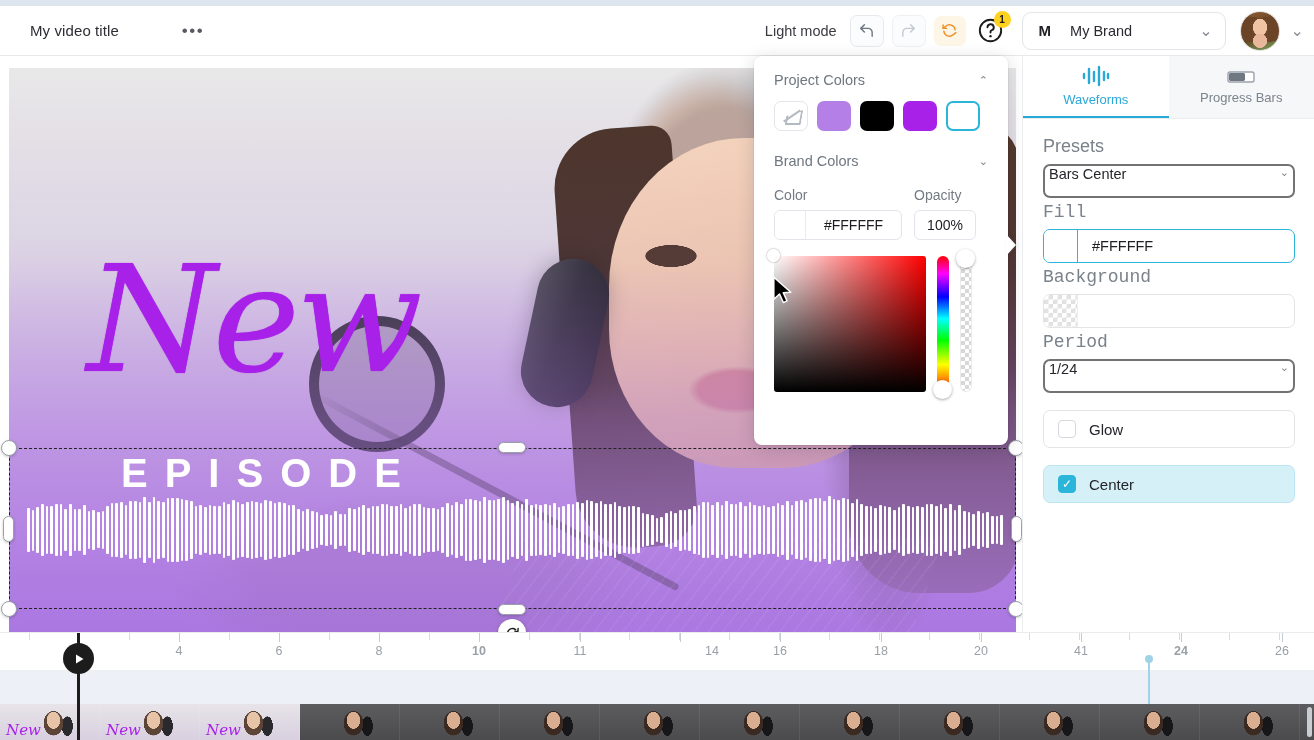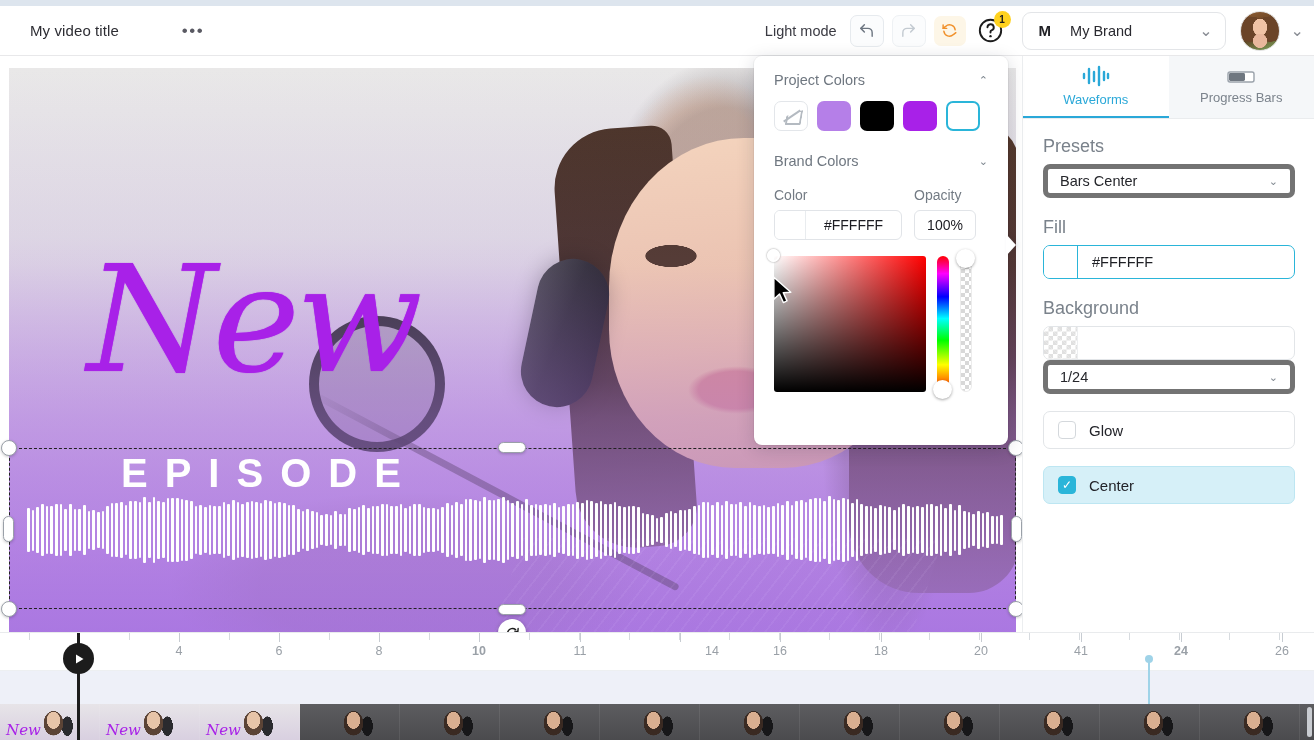--- a/index.html
+++ b/index.html
@@ -317,25 +317,25 @@
   }
   .tabs { display: flex; height: 63px; border-bottom: 1px solid #eaecee; }
   .tab {
     flex: 1; display: flex; flex-direction: column; align-items: center; justify-content: center;
     gap: 5px; cursor: pointer; font-size: 13px;
   }
   .tab.active { color: #2aa8d8; border-bottom: 2px solid #2aa8d8; background: #fff; }
   .tab.inactive { color: #7b838c; background: #f5f7f9; }
   .panel-body { padding: 17px 20px 0 20px; }
   .p-label { font-size: 18px; color: #7a828b; margin-bottom: 7px; }
-  .p-label.mt { margin-top: 19px; }
+  .p-label.mt { margin-top: 4px; font-family: Liberation Mono, monospace; }
   .select-box {
     width: 252px; height: 34px;
-    border: 5px solid #737373; border-radius: 7px;
-    display: flex; align-items: center; padding: 0 12px;
+    border: 2px solid #737373; border-radius: 7px;
+    display: flex; padding: 0 4px;
     font-size: 14.5px; color: #25262b; background: #fff; cursor: pointer;
   }
   .select-box .chev { margin-left: auto; color: #808890; }
   .fill-box {
     width: 252px; height: 34px;
     border: 1.5px solid #2ab5d9; border-radius: 7px;
     display: flex; align-items: center; overflow: hidden; background: #fff; cursor: pointer;
   }
   .fill-chip { width: 34px; height: 100%; background: #ffffff; border-right: 1.5px solid #2ab5d9; }
   .fill-hex { padding-left: 14px; font-size: 14.5px; color: #1f2025; }
@@ -834,20 +834,21 @@
         <span class="fill-chip"></span>
         <span class="fill-hex">#FFFFFF</span>
       </div>
 
       <div class="p-label mt">Background</div>
       <div class="bg-box">
         <span class="bg-chip"></span>
         <span class="fill-hex"></span>
       </div>
 
+      <div class="p-label mt">Period</div>
       <div class="select-box">
         <span>1/24</span>
         <span class="chev">⌄</span>
       </div>
 
       <div class="check-row">
         <span class="cbox"></span>
         <span class="check-lbl">Glow</span>
       </div>
 

